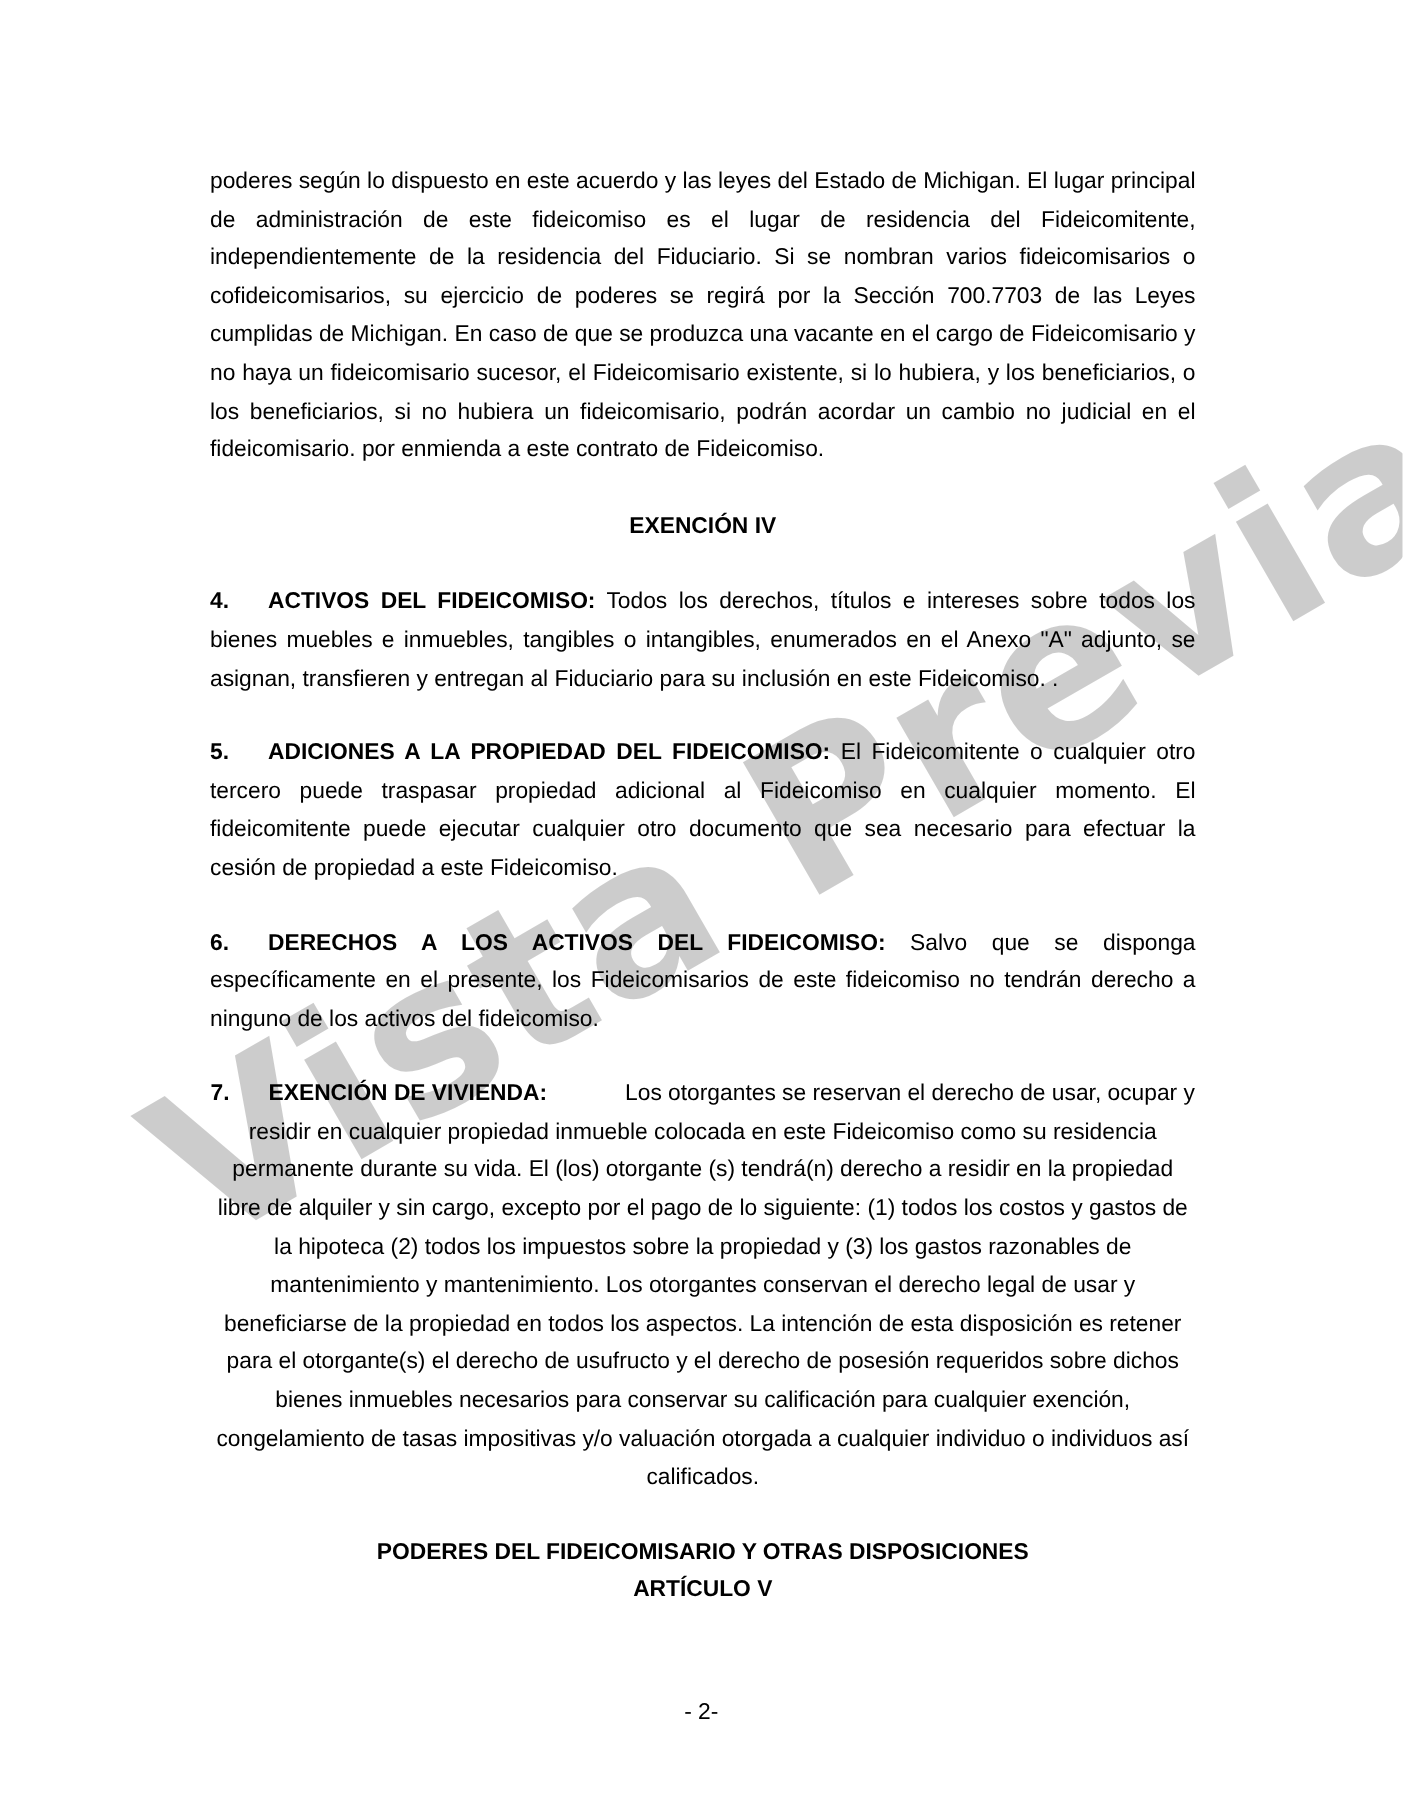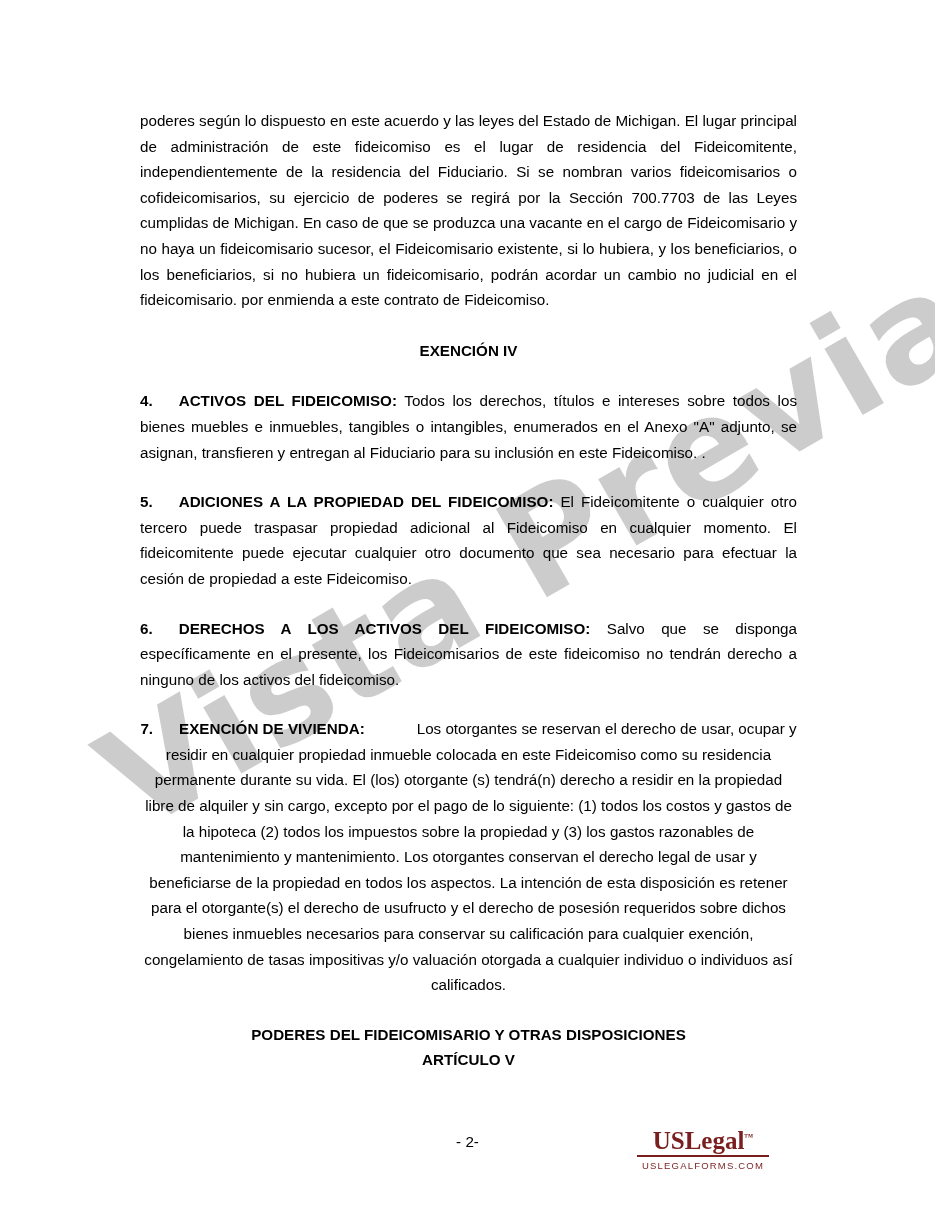--- a/index.html
+++ b/index.html
@@ -173,19 +173,14 @@
     </div>
 
   </div>
 
   <div class="watermark">
     <span>Vista Previa</span>
   </div>
 
   <div class="page-number">- 2-</div>
 
-  <div class="logo">
-    <div class="logo-main"><span class="us">US</span><span class="legal">Legal</span><span class="logo-tm">™</span></div>
-    <div class="logo-rule"></div>
-    <div class="logo-sub">USLEGALFORMS.COM</div>
-  </div>
 
 </div>
 
 </body></html>

